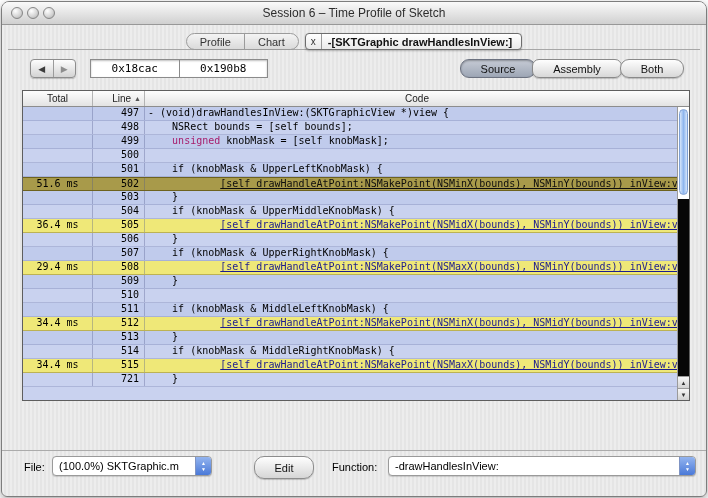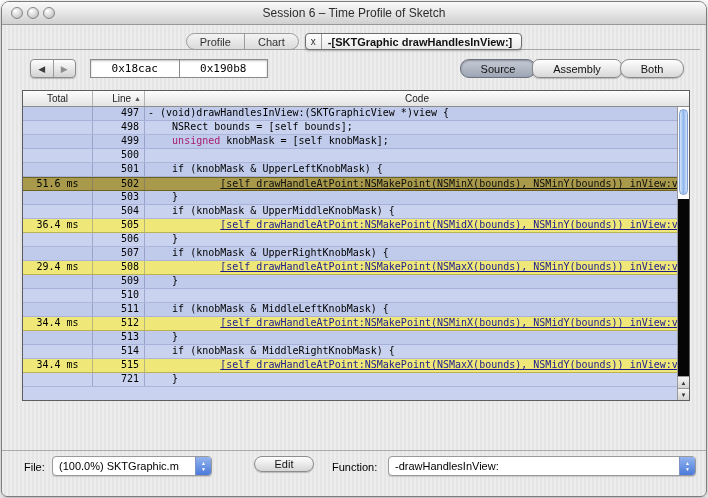--- a/index.html
+++ b/index.html
@@ -161,21 +161,21 @@
   #function-popup{left:386px;width:308px;}
   .popup-value{flex:1;padding:0 6px;font-size:11px;color:#000;white-space:nowrap;overflow:hidden;}
   .popup-cap{
     width:16px;align-self:stretch;box-sizing:border-box;
     border-left:1px solid #7f94c4;border-radius:0 3px 3px 0;
     background:linear-gradient(var(--aqua-light,#93b4ef),var(--aqua,#4a79d8));
     display:flex;flex-direction:column;align-items:center;justify-content:center;
     color:#fff;font-size:5px;line-height:5px;gap:1px;
   }
   .pushbtn{
-    position:absolute;top:454px;height:16px;box-sizing:border-box;
+    position:absolute;top:454px;height:23px;box-sizing:border-box;
     border:1px solid #8d8d8d;border-radius:10px;
     background:linear-gradient(#fefefe,#d6d6d6);
     display:flex;align-items:center;justify-content:center;
     font-size:11px;color:#111;box-shadow:0 1px 1px rgba(0,0,0,0.2);
   }
   #edit-button{left:252px;width:60px;}
 </style>
 </head>
 <body>
 

